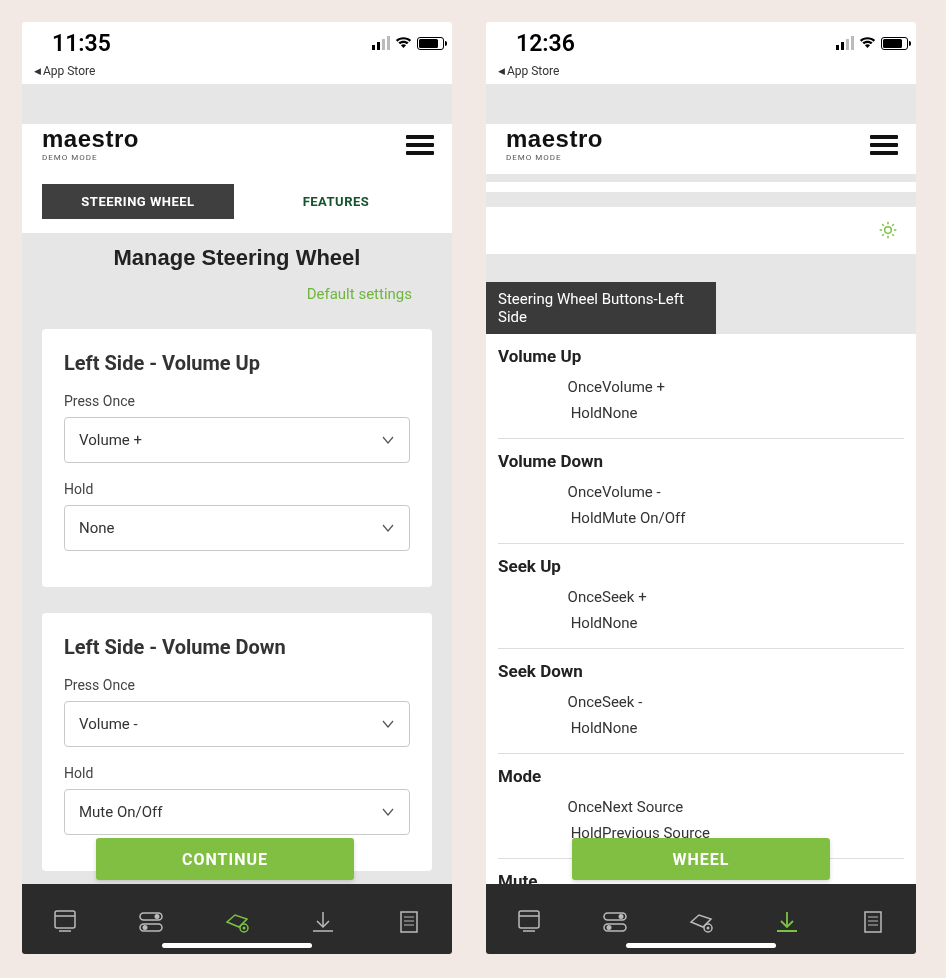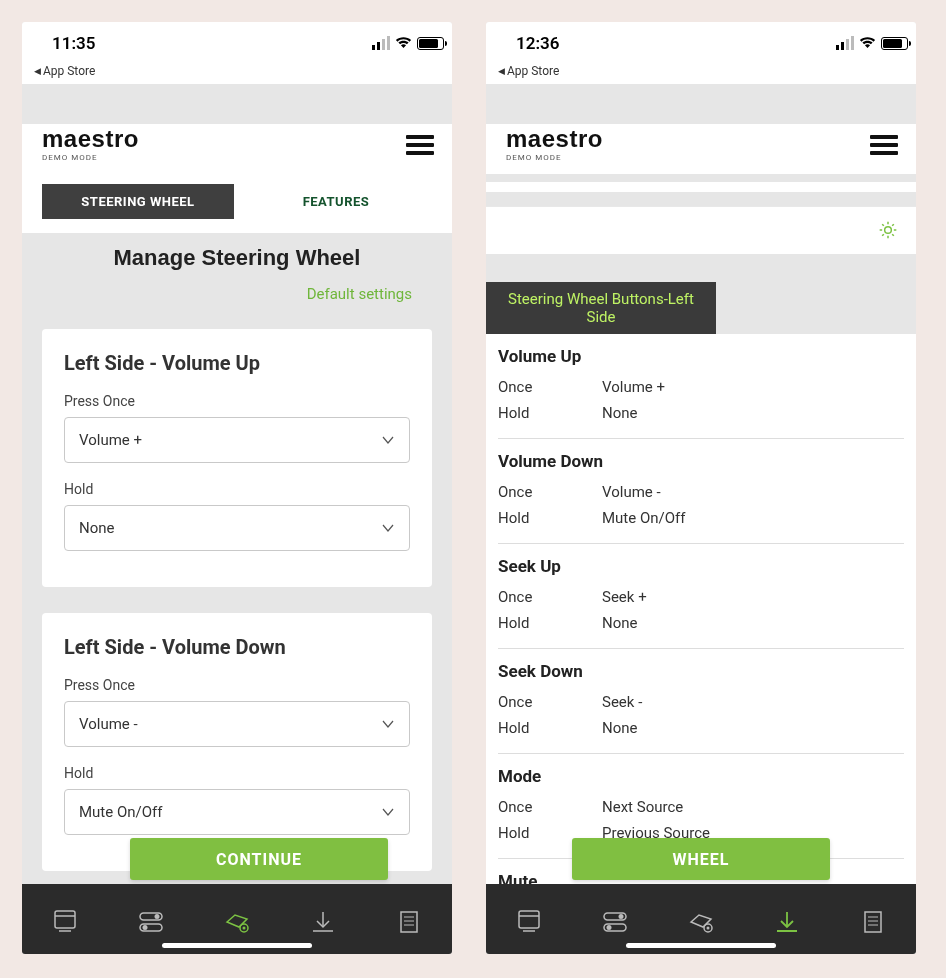--- a/index.html
+++ b/index.html
@@ -24,21 +24,21 @@
     flex-direction: column;
   }
   
   .statusbar {
     background: #fff;
     height: 42px;
     display: flex;
     justify-content: space-between;
     align-items: center;
     padding: 0 8px 0 30px;
-    font-size: 17px;
+    font-size: 23px;
     font-weight: 600;
   }
   .status-right { display:flex; align-items:center; gap:5px; }
   .signal-bars { display:flex; align-items:flex-end; gap:2px; }
   .signal-bars span { width:3px; background:#000; display:block; }
   .signal-bars span:nth-child(1){height:5px;}
   .signal-bars span:nth-child(2){height:8px;}
   .signal-bars span:nth-child(3){height:11px; background:#bbb;}
   .signal-bars span:nth-child(4){height:14px; background:#bbb;}
   .wifi { width:17px; height:12px; }
@@ -110,21 +110,21 @@
     justify-content:space-between;
     padding:0 14px;
     margin-bottom:18px;
     font-size:15px;
     color:#333;
   }
   .chev { width:14px; height:14px; }
   
   .continue-btn {
     position:absolute;
-    left:108px; width:258px;
+    left:74px; width:258px;
     bottom:74px;
     height:42px;
     background:#80bf41;
     color:#fff;
     font-weight:700;
     font-size:16px;
     letter-spacing:1px;
     border-radius:3px;
     display:flex; align-items:center; justify-content:center;
     box-shadow:0 2px 4px rgba(0,0,0,0.15);
@@ -160,33 +160,32 @@
     display:flex;
     align-items:center;
     justify-content:flex-end;
     padding-right:18px;
     border-top:1px solid #e8e8e8;
   }
   .gear { width:20px; height:20px; color:#7cc243;}
   
   .section-head {
     background:#3a3a3a;
-    color:#bef264;
+    color:#ffffff;
     font-size:15px;
     padding:8px 12px;
     width:230px;
     margin-top:28px;
-    text-align:center;
   }
   .section-body { background:#fff; padding:0 12px;}
   .func { padding:12px 0; }
   .func + .func { border-top:1px solid #ddd; }
   .func-title { font-weight:700; font-size:17px; color:#222; margin-bottom:8px;}
   .kv-row { display:flex; font-size:15px; color:#333; padding:4px 0;}
-  .kv-row .k { width:104px; }
+  .kv-row .k { width:104px;text-align:right; }
   
   .gear-row2 {
     background:#fff;
     height:46px;
     display:flex;
     align-items:center;
     justify-content:flex-end;
     padding-right:18px;
   }
   .flash-btn {

